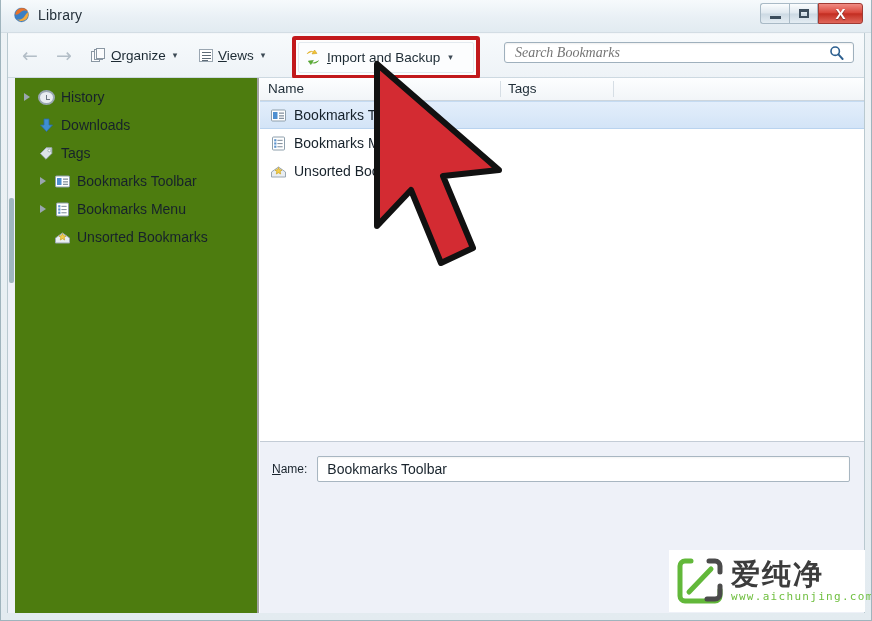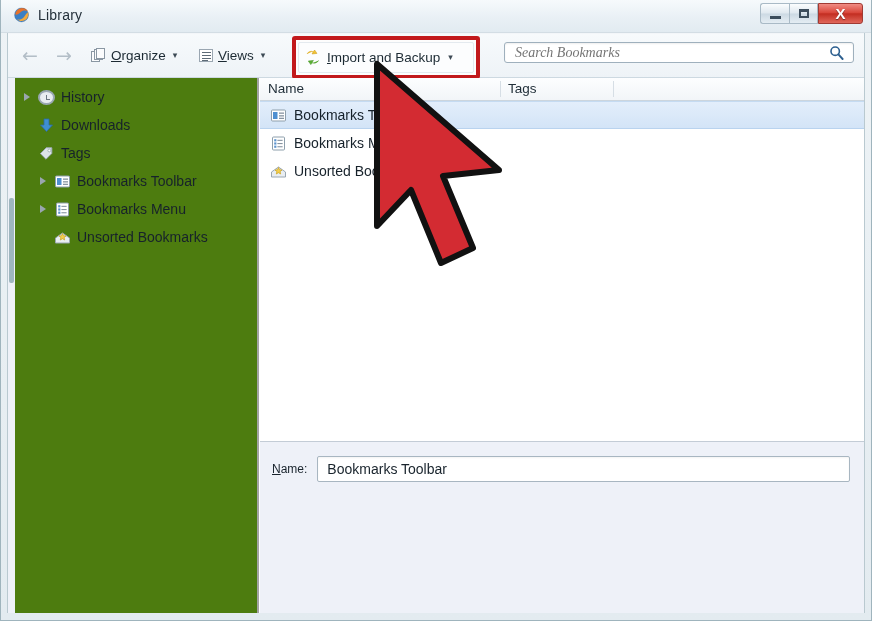--- a/index.html
+++ b/index.html
@@ -435,14 +435,28 @@
       </div>
     </div>
   </div>
 
   <div id="cursor">
     <svg width="160" height="215" viewBox="0 0 160 215">
       <path d="M8,6 L8,168 L42,132 L72,205 L104,190 L74,118 L130,112 Z" fill="#d32b32" stroke="#111111" stroke-width="6" stroke-linejoin="round"></path>
     </svg>
   </div>
 
+  <div id="watermark">
+    <div id="wm-mark">
+      <svg width="46" height="46" viewBox="0 0 46 46">
+        <path d="M14,3 h-6 a5,5 0 0 0 -5,5 v30 a5,5 0 0 0 5,5 h30 a5,5 0 0 0 5,-5 v-6" fill="none" stroke="#62b83a" stroke-width="5" stroke-linecap="round"></path>
+        <path d="M32,3 h6 a5,5 0 0 1 5,5 v6" fill="none" stroke="#4b4b4b" stroke-width="5" stroke-linecap="round"></path>
+        <path d="M30,41 h8 a5,5 0 0 0 5,-5 v-8" fill="none" stroke="#4b4b4b" stroke-width="5" stroke-linecap="round"></path>
+        <line x1="12" y1="34" x2="34" y2="11" stroke="#62b83a" stroke-width="5" stroke-linecap="round"></line>
+      </svg>
+    </div>
+    <div id="wm-right">
+      <div id="wm-cn">爱纯净</div>
+      <div id="wm-url">www.aichunjing.com</div>
+    </div>
+  </div>
 
 </div>
 
 </body></html>

